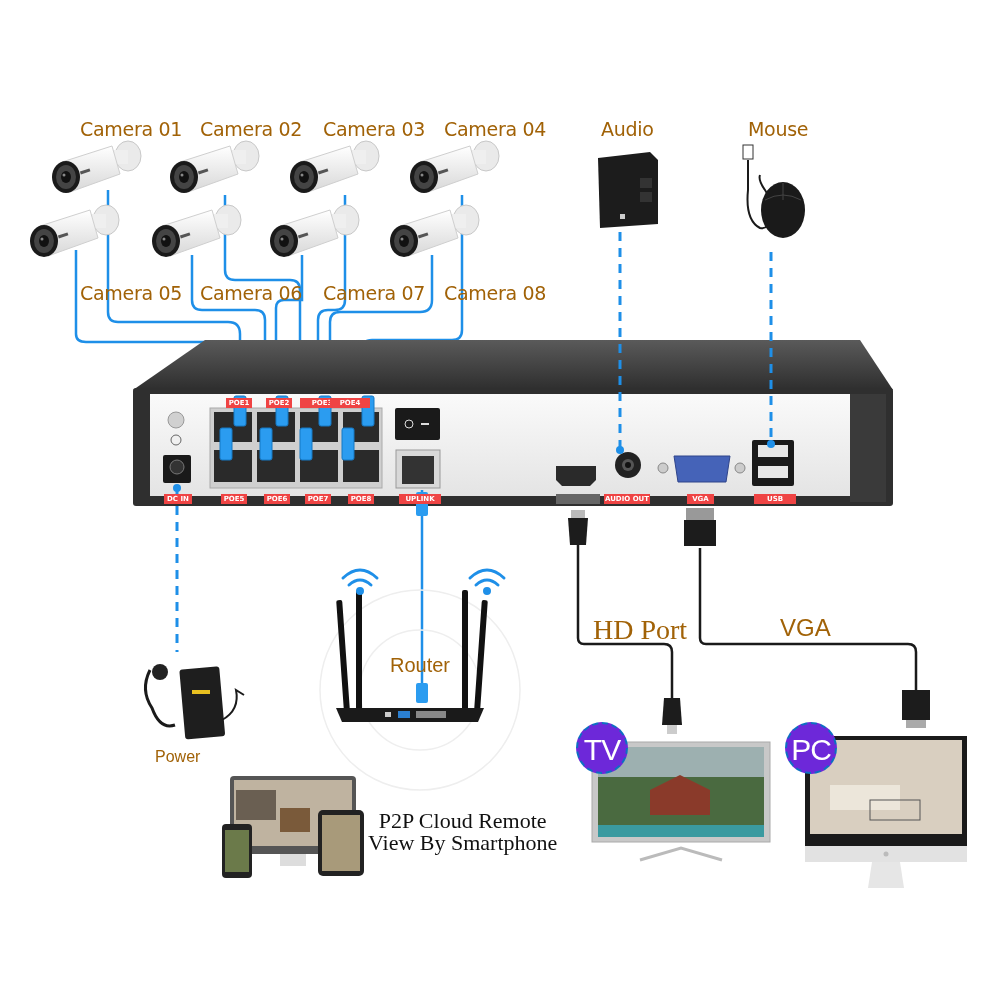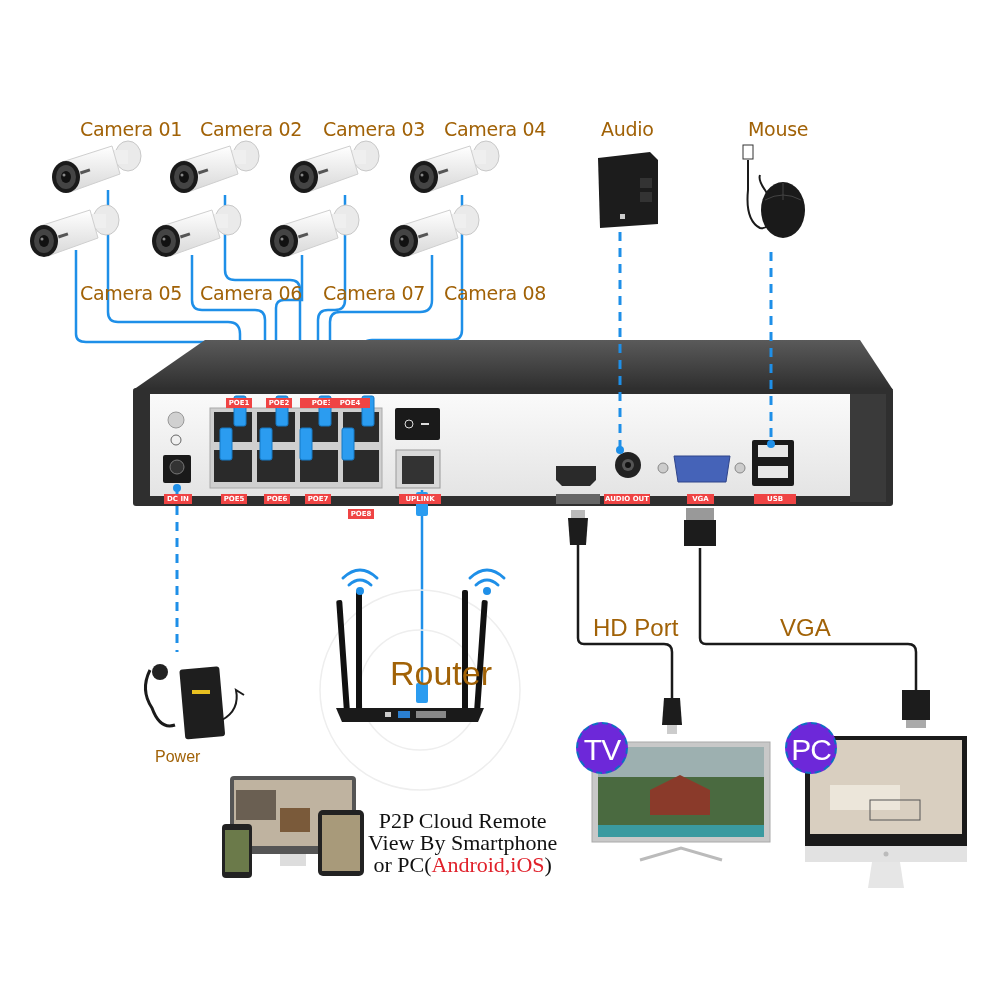--- a/index.html
+++ b/index.html
@@ -243,39 +243,38 @@
 <div class="lbl cam-label" style="left:444px;top:118px">Camera 04</div>
 <div class="lbl cam-label" style="left:80px;top:282px">Camera 05</div>
 <div class="lbl cam-label" style="left:200px;top:282px">Camera 06</div>
 <div class="lbl cam-label" style="left:323px;top:282px">Camera 07</div>
 <div class="lbl cam-label" style="left:444px;top:282px">Camera 08</div>
 
 <div class="lbl cam-label" style="left:601px;top:118px">Audio</div>
 <div class="lbl cam-label" style="left:748px;top:118px">Mouse</div>
 
 <div class="lbl big-label" style="left:155px;top:748px;font-family:'Liberation Sans',sans-serif;font-size:16px">Power</div>
-<div class="lbl big-label" style="left:390px;top:654px;font-family:'Liberation Sans',sans-serif;font-size:34px">Router</div>
-<div class="lbl big-label" style="left:593px;top:614px;font-family:Liberation Sans, sans-serif;font-size:24px">HD Port</div>
+<div class="lbl big-label" style="left:390px;top:654px;font-family:'Liberation Sans',sans-serif;font-size:20px">Router</div>
+<div class="lbl big-label" style="left:593px;top:614px;font-family:Liberation Serif, serif;font-size:28px">HD Port</div>
 <div class="lbl big-label" style="left:780px;top:614px;font-family:'Liberation Sans',sans-serif;font-size:24px">VGA</div>
 
 <div class="port-label" style="left:226px;top:398px;width:26px">POE1</div>
 <div class="port-label" style="left:266px;top:398px;width:26px">POE2</div>
 <div class="port-label" style="left:300px;top:398px;width:44px">POE3</div>
 <div class="port-label" style="left:330px;top:398px;width:40px">POE4</div>
 <div class="port-label" style="left:221px;top:494px;width:26px">POE5</div>
 <div class="port-label" style="left:264px;top:494px;width:26px">POE6</div>
 <div class="port-label" style="left:305px;top:494px;width:26px">POE7</div>
-<div class="port-label" style="left:348px;top:509px;width:26px">POE8</div>
+<div class="port-label" style="left:348px;top:494px;width:26px">POE8</div>
 <div class="port-label" style="left:164px;top:494px;width:28px">DC IN</div>
 <div class="port-label" style="left:399px;top:494px;width:42px">UPLINK</div>
 <div class="port-label" style="left:556px;top:494px;width:44px;background:#666"></div>
 <div class="port-label" style="left:604px;top:494px;width:46px">AUDIO OUT</div>
 <div class="port-label" style="left:687px;top:494px;width:27px">VGA</div>
 <div class="port-label" style="left:754px;top:494px;width:42px">USB</div>
 
 <div class="badge" style="left:576px;top:722px">TV</div>
 <div class="badge" style="left:785px;top:722px">PC</div>
 
 <div class="p2p">
   <div>P2P Cloud Remote</div>
   <div>View By Smartphone</div>
-  <div><span>or PC(</span><span class="red">Android,iOS</span><span>)</span></div>
 </div>
 
 </body></html>

